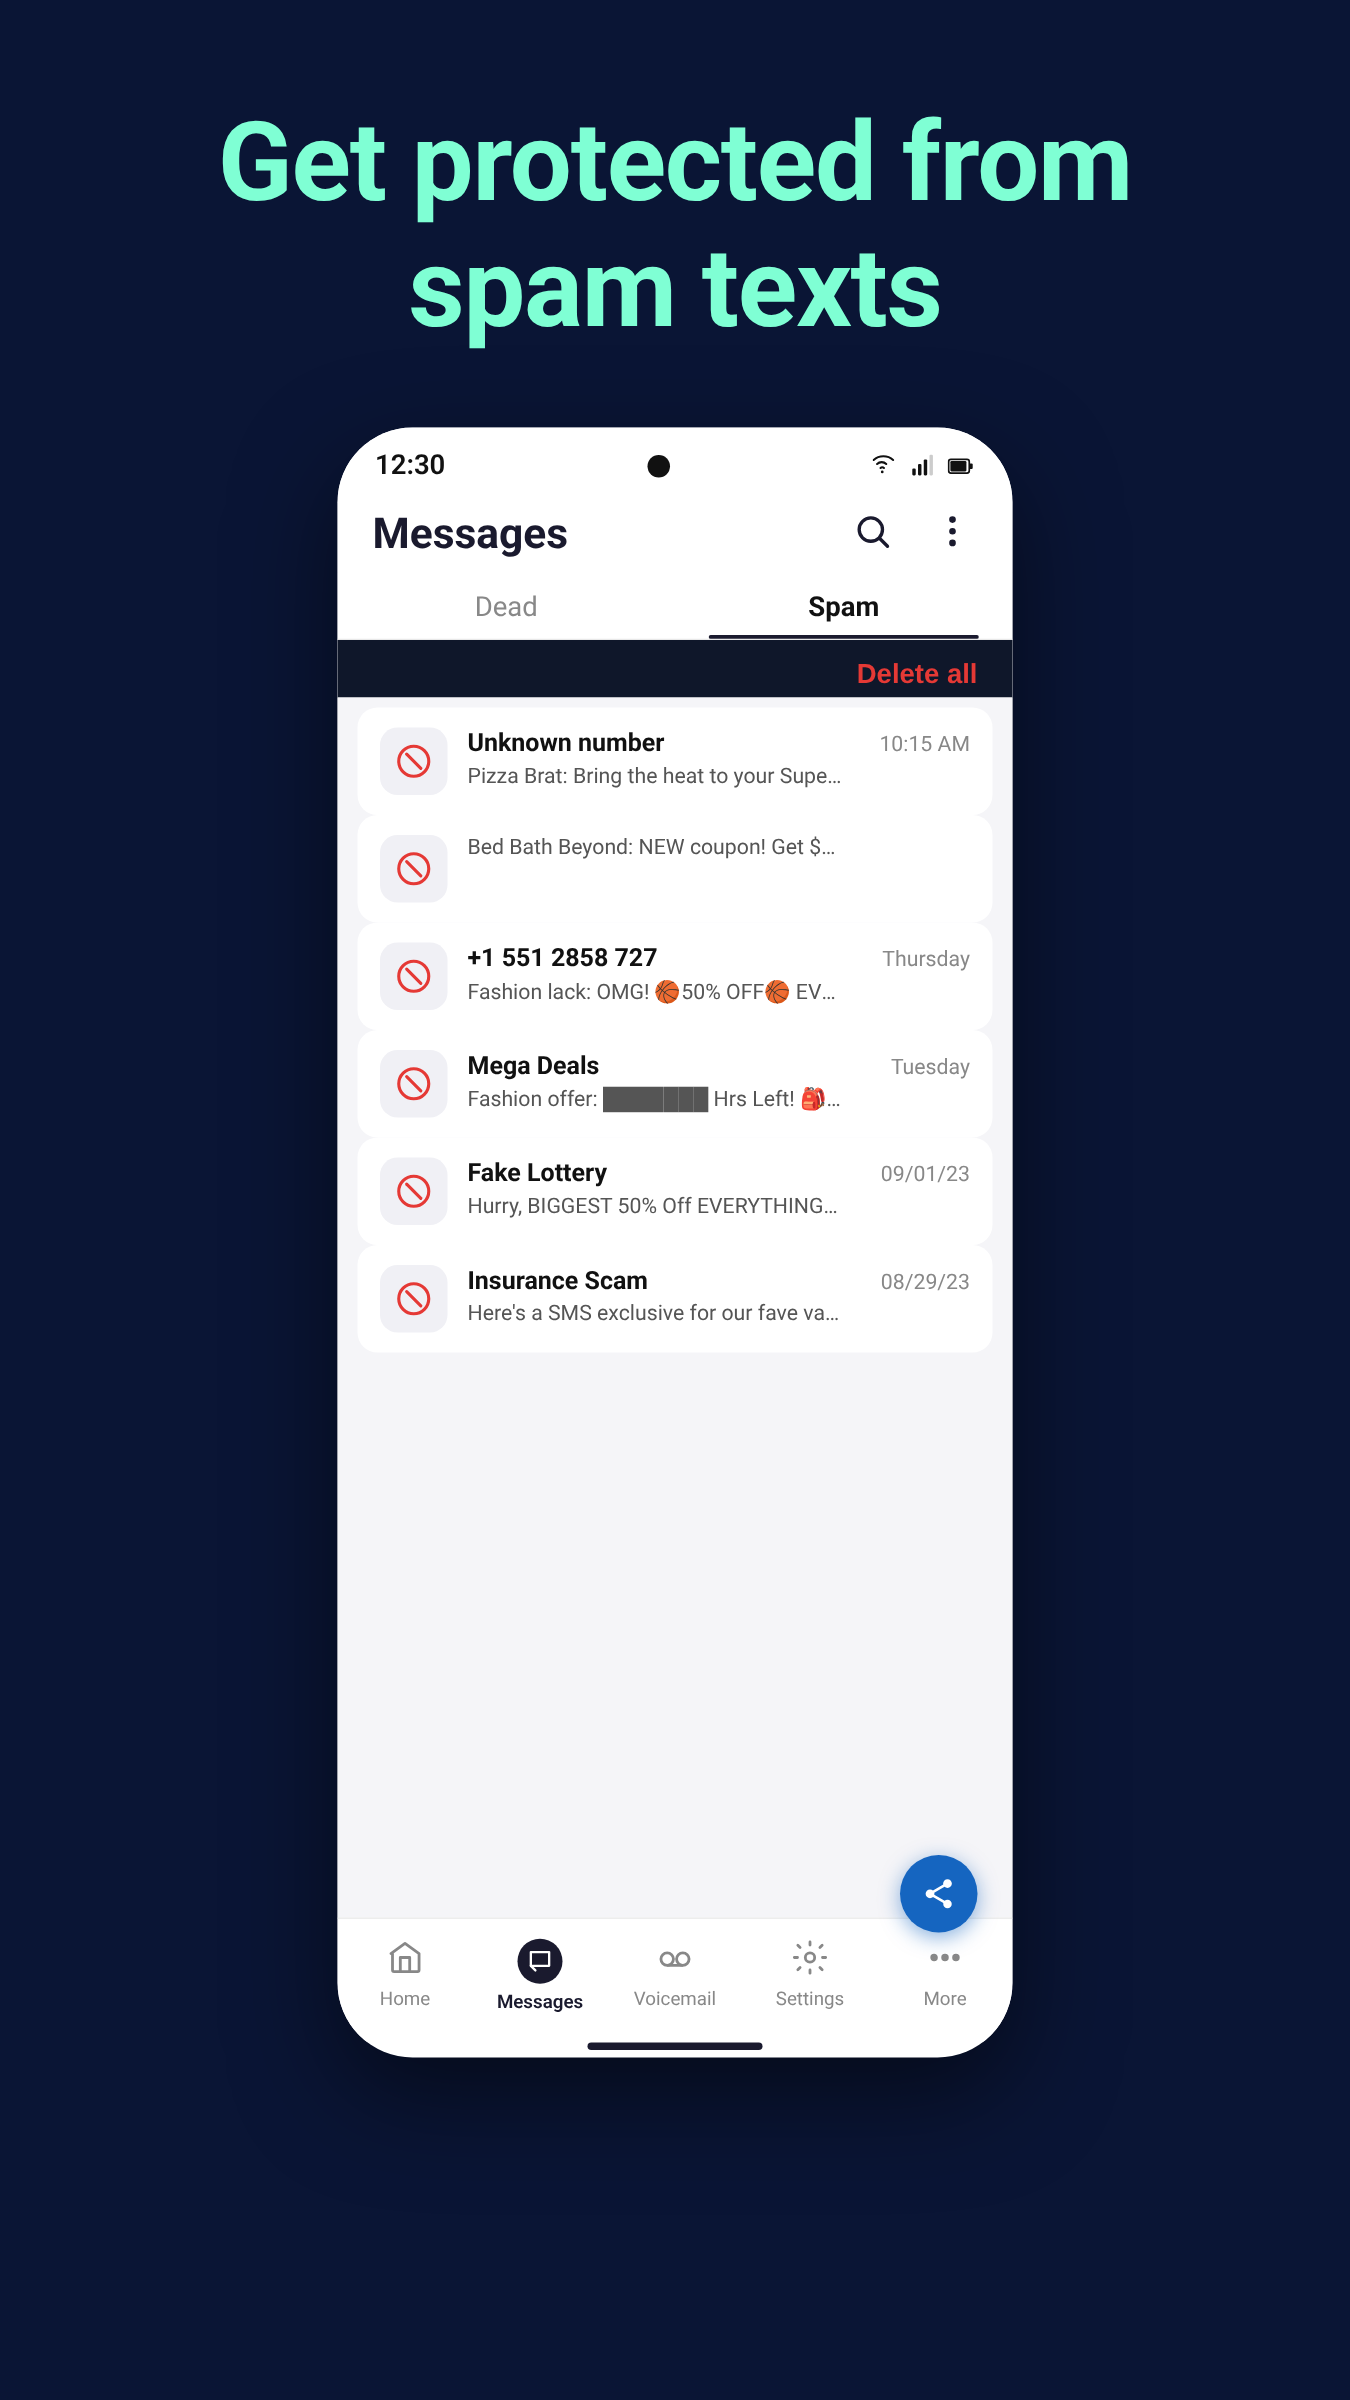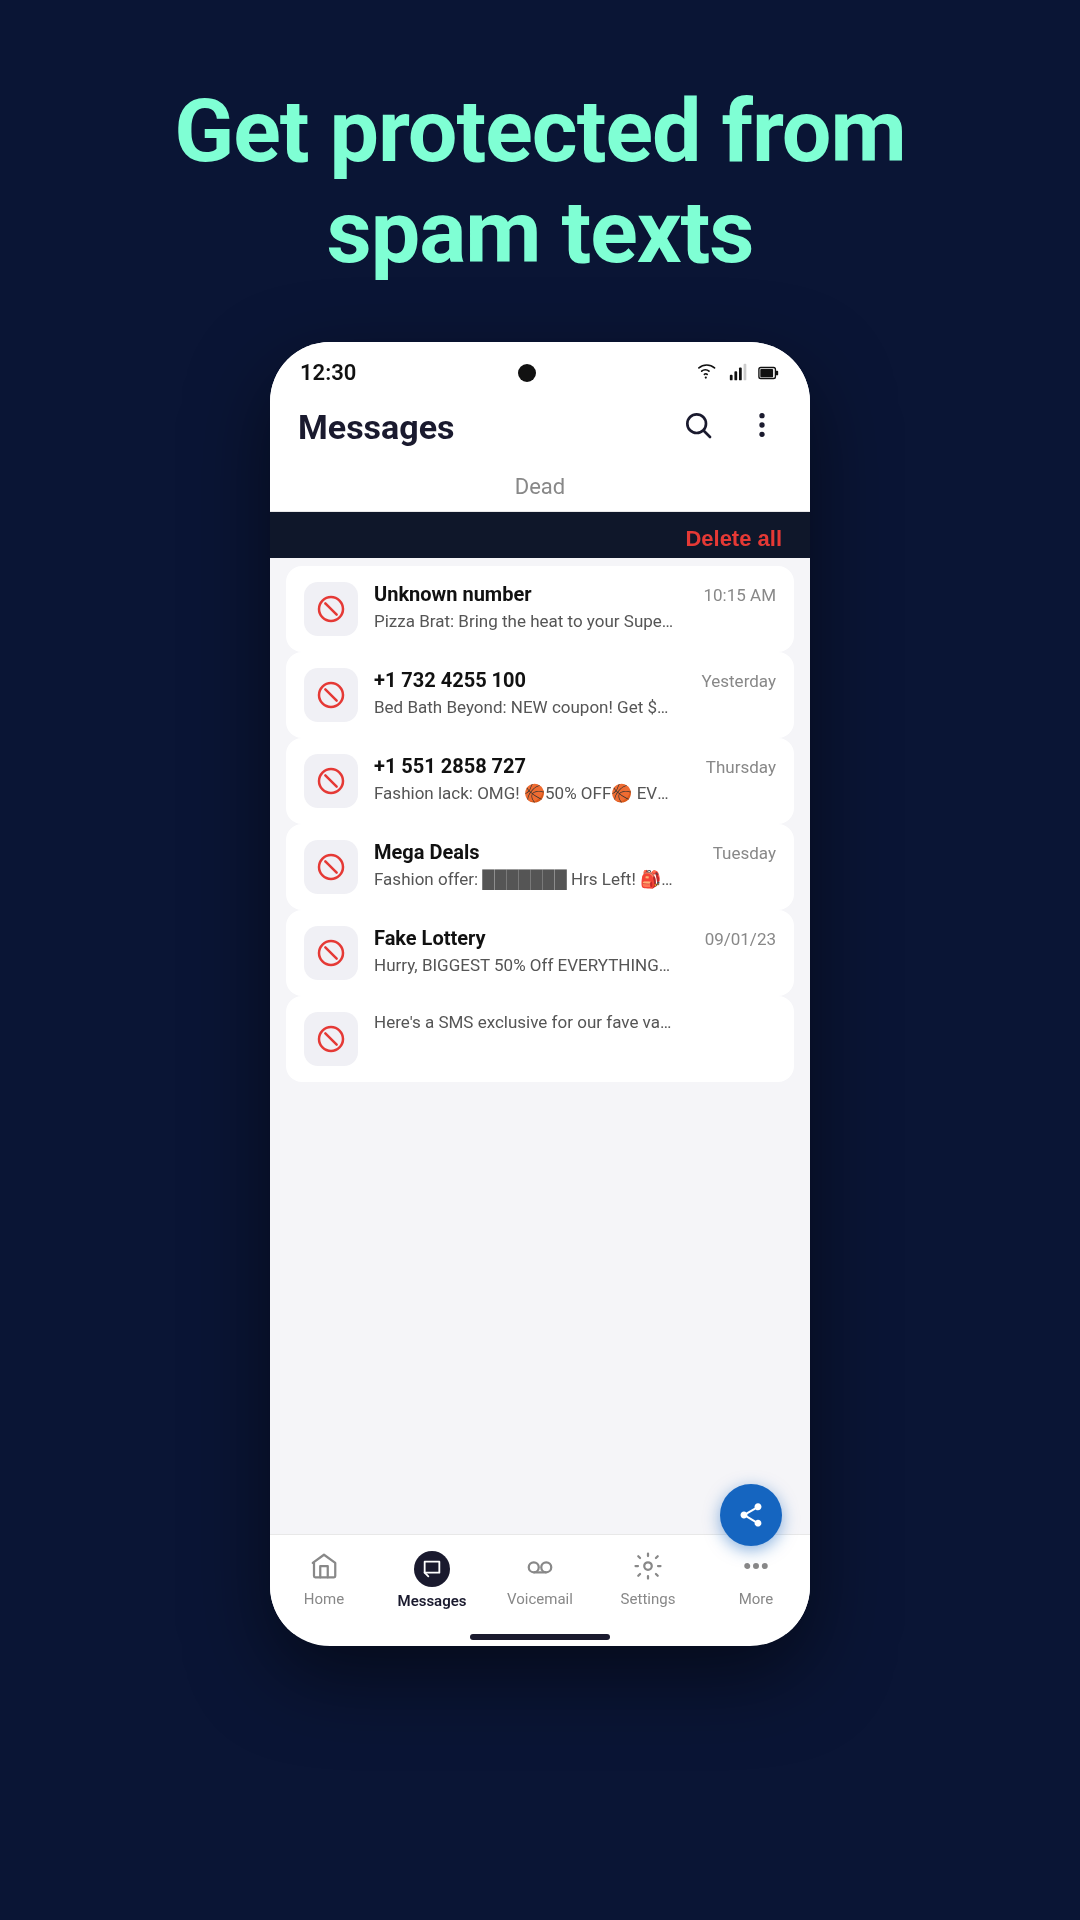--- a/index.html
+++ b/index.html
@@ -378,20 +378,23 @@
           <circle cx="12" cy="19" r="1.5" fill="#1a1a2e"></circle>
         </svg>
       </button>
     </div>
   </div>
 
   <div class="tabs">
     <div class="tab">
       <span>Dead</span>
     </div>
+    <div class="tab active">
+      <span>Spam</span>
+    </div>
   </div>
 
   <div class="delete-all-row">
     <button class="delete-all-btn">Delete all</button>
   </div>
 
   <div class="messages-list">
 
     <div class="message-item">
       <div class="message-avatar">
@@ -410,24 +413,20 @@
     </div>
 
     <div class="message-item">
       <div class="message-avatar">
         <svg class="block-icon" viewBox="0 0 30 30">
           <circle cx="15" cy="15" r="12" fill="none" stroke="#e53935" stroke-width="2.5"></circle>
           <line x1="7" y1="15" x2="23" y2="15" stroke="#e53935" stroke-width="2.5" stroke-linecap="round" transform="rotate(45 15 15)"></line>
         </svg>
       </div>
       <div class="message-content">
-        <div class="message-top">
-          <span class="message-sender">+1 732 4255 100</span>
-          <span class="message-time">Yesterday</span>
-        </div>
         <div class="message-preview">Bed Bath Beyond: NEW coupon! Get $15 off your porchase of $50 ███████</div>
       </div>
     </div>
 
     <div class="message-item">
       <div class="message-avatar">
         <svg class="block-icon" viewBox="0 0 30 30">
           <circle cx="15" cy="15" r="12" fill="none" stroke="#e53935" stroke-width="2.5"></circle>
           <line x1="7" y1="15" x2="23" y2="15" stroke="#e53935" stroke-width="2.5" stroke-linecap="round" transform="rotate(45 15 15)"></line>
         </svg>
@@ -474,20 +473,24 @@
     </div>
 
     <div class="message-item">
       <div class="message-avatar">
         <svg class="block-icon" viewBox="0 0 30 30">
           <circle cx="15" cy="15" r="12" fill="none" stroke="#e53935" stroke-width="2.5"></circle>
           <line x1="7" y1="15" x2="23" y2="15" stroke="#e53935" stroke-width="2.5" stroke-linecap="round" transform="rotate(45 15 15)"></line>
         </svg>
       </div>
       <div class="message-content">
+        <div class="message-top">
+          <span class="message-sender">Insurance Scam</span>
+          <span class="message-time">08/29/23</span>
+        </div>
         <div class="message-preview">Here's a SMS exclusive for our fave valentines! Get 50% off with code ...</div>
       </div>
     </div>
 
   </div>
 
   <button class="fab" aria-label="Share">
     <svg viewBox="0 0 24 24">
       <path d="M18 16.08c-.76 0-1.44.3-1.96.77L8.91 12.7c.05-.23.09-.46.09-.7s-.04-.47-.09-.7l7.05-4.11c.54.5 1.25.81 2.04.81 1.66 0 3-1.34 3-3s-1.34-3-3-3-3 1.34-3 3c0 .24.04.47.09.7L8.04 9.81C7.5 9.31 6.79 9 6 9c-1.66 0-3 1.34-3 3s1.34 3 3 3c.79 0 1.5-.31 2.04-.81l7.12 4.16c-.05.21-.08.43-.08.65 0 1.61 1.31 2.92 2.92 2.92s2.92-1.31 2.92-2.92-1.31-2.92-2.92-2.92z" fill="#fff"></path>
     </svg>

